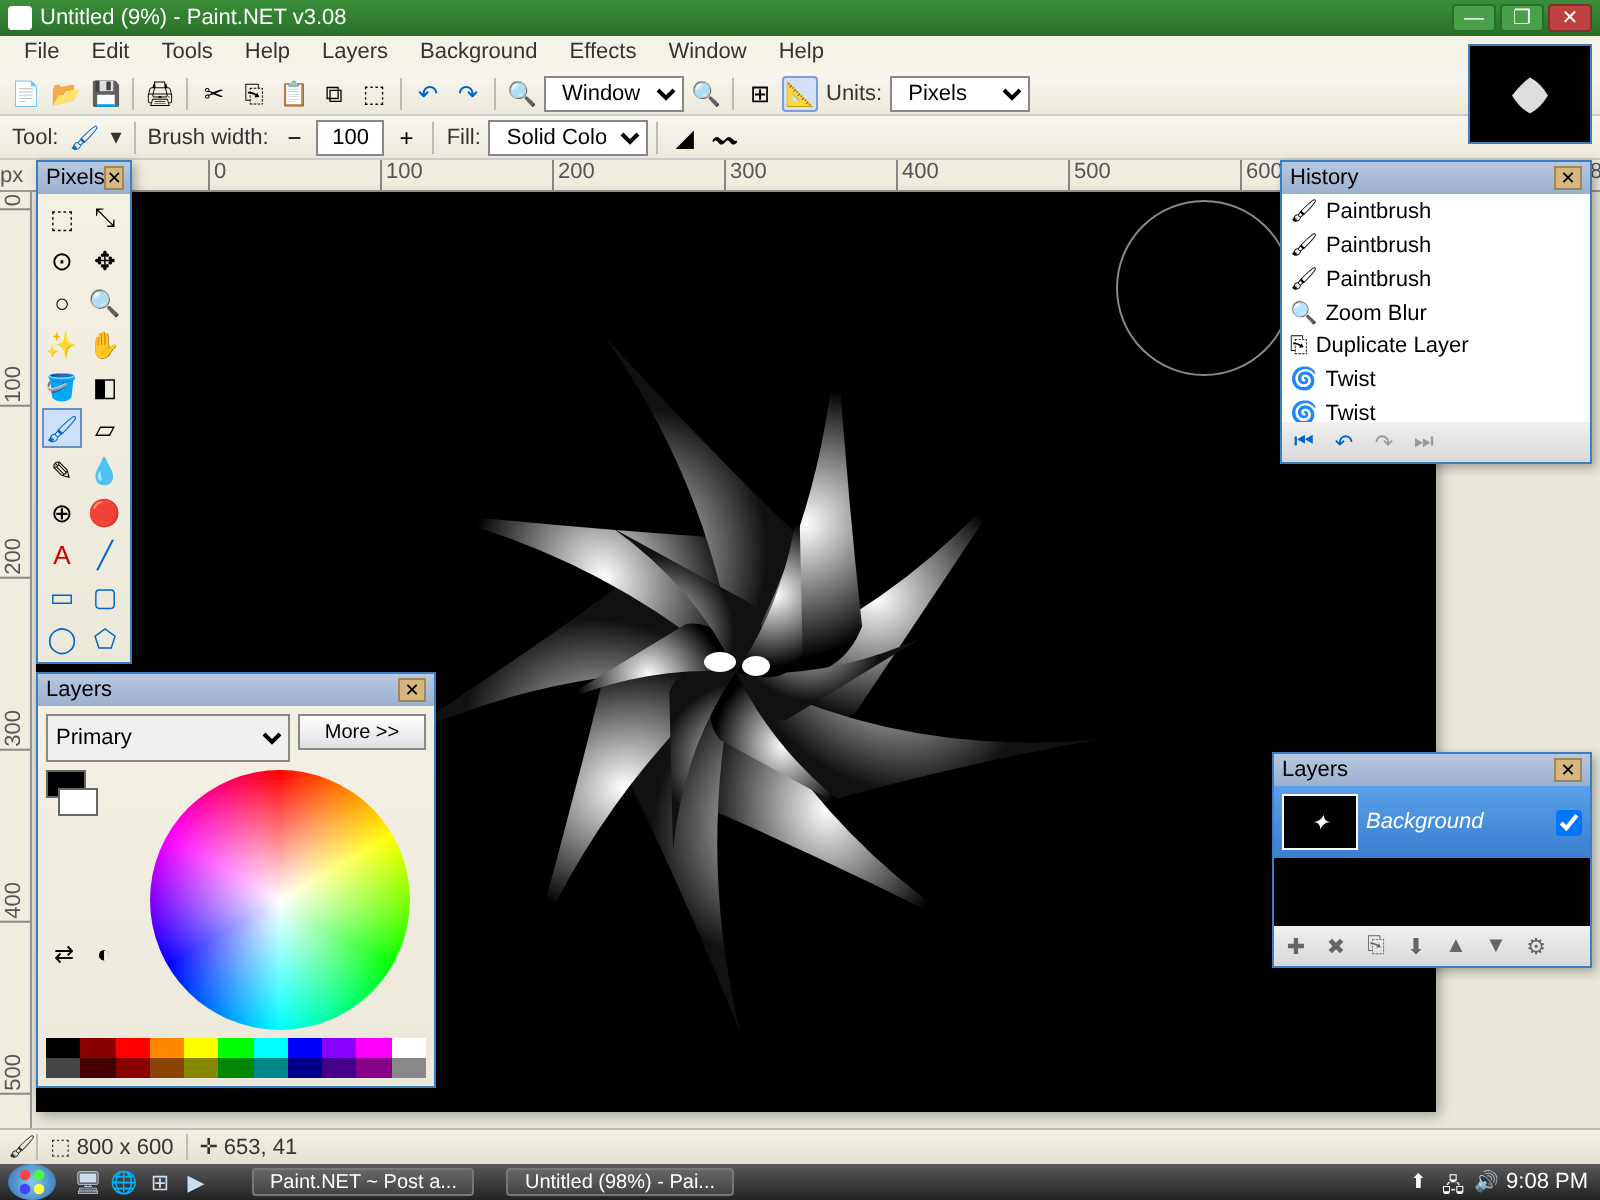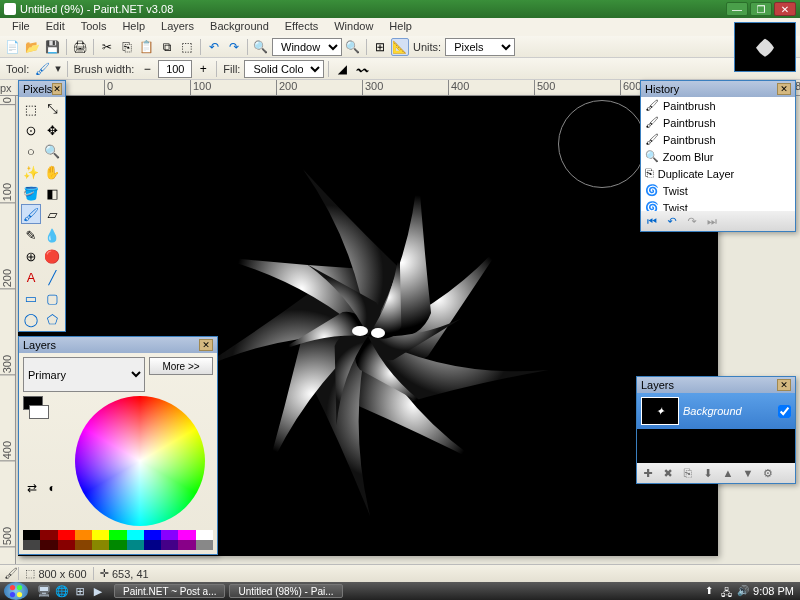--- a/index.html
+++ b/index.html
@@ -28,21 +28,21 @@
 .panel { position: absolute; background: linear-gradient(#f4f1e5,#ece8da); border: 1px solid #3a7fbf; box-shadow: 2px 2px 5px rgba(0,0,0,.3); }
 .panel-title { height: 16px; background: linear-gradient(#b8c8e0,#9ab0d0); color: #000; padding: 1px 4px; display: flex; align-items: center; }
 .panel-title .pclose { margin-left: auto; width: 14px; height: 12px; background: #d4b880; border: 1px solid #a08850; font-size: 9px; display: flex; align-items: center; justify-content: center; cursor: pointer; }
 #tools-panel { top: 80px; left: 18px; width: 48px; }
 .toolgrid { display: grid; grid-template-columns: 1fr 1fr; gap: 1px; padding: 2px; }
 .toolgrid .tg { width: 20px; height: 20px; border: 1px solid transparent; display: flex; align-items: center; justify-content: center; cursor: pointer; font-size: 13px; }
 .toolgrid .tg.sel { background: #cde0f8; border-color: #6a90c8; }
 #colors-panel { top: 336px; left: 18px; width: 200px; }
 #colors-panel .body { padding: 4px; }
 #colors-panel .toprow { display: flex; gap: 4px; margin-bottom: 4px; }
-#colors-panel select { flex: 1; height: 35px; border: 1px solid #888; }
+#colors-panel select { flex: 1; height: 24px; border: 1px solid #888; }
 #colors-panel .morebtn { width: 64px; height: 18px; border: 1px solid #888; background: linear-gradient(#fff,#e0e0e0); cursor: pointer; font-size: 10px; }
 .swatches { display: flex; flex-direction: column; gap: 1px; margin-bottom: 4px; }
 .sw { width: 20px; height: 14px; border: 1px solid #666; }
 .wheel { width: 130px; height: 130px; border-radius: 50%; background: conic-gradient(red,yellow,lime,cyan,blue,magenta,red); margin: 0 auto 4px; position: relative; }
 .wheel::after { content:""; position:absolute; inset:0; border-radius:50%; background: radial-gradient(circle,#fff 0%,transparent 70%); }
 .palette { display: flex; height: 10px; }
 .palette div { flex: 1; }
 #history-panel { top: 80px; right: 4px; width: 156px; }
 #history-panel .list { height: 114px; overflow-y: auto; background: #fff; font-size: 10px; }
 #history-panel .hrow { padding: 2px 4px; display: flex; align-items: center; gap: 4px; cursor: pointer; }
@@ -55,21 +55,21 @@
 .layer-row input { margin-left: auto; }
 #layers-panel .btns { height: 20px; display: flex; gap: 2px; padding: 2px; background: linear-gradient(#f0f0f0,#d8d8d8); }
 #layers-panel .btns .lb { width: 18px; height: 16px; cursor: pointer; font-size: 11px; display: flex; align-items: center; justify-content: center; color: #666; }
 .statusbar { position: absolute; bottom: 18px; left: 0; right: 0; height: 18px; background: linear-gradient(#f4f1e5,#e4e0d2); border-top: 1px solid #bbb; display: flex; align-items: center; padding: 0 4px; font-size: 10px; color: #333; }
 .statusbar .sbox { border-left: 1px solid #bbb; padding: 0 6px; display: flex; align-items: center; gap: 3px; }
 .taskbar { position: absolute; bottom: 0; left: 0; right: 0; height: 18px; background: linear-gradient(#5a5a5a,#222); display: flex; align-items: center; }
 .startbtn { width: 24px; height: 18px; background: radial-gradient(circle,#8ac8f0,#2a6fb0); border-radius: 50%; margin: 0 4px; cursor: pointer; display: flex; align-items: center; justify-content: center; }
 .startbtn svg { width: 14px; height: 14px; }
 .ql { display: flex; gap: 2px; padding: 0 4px; }
 .ql .qi { width: 16px; height: 14px; cursor: pointer; font-size: 11px; color: #cde; display: flex; align-items: center; justify-content: center; }
-.taskbtn { height: 14px; padding: 0 8px; background: linear-gradient(#666,#444); border: 1px solid #777; border-radius: 2px; color: #fff; font-size: 10px; margin-left: 4px; cursor: pointer; display: flex; align-items: center; }
+.taskbtn { height: 14px; padding: 0 8px; background: linear-gradient(#666,#444); border: 1px solid #777; border-radius: 2px; color: #fff; font-size: 10px; margin-left: 16px; cursor: pointer; display: flex; align-items: center; }
 .tray { margin-left: auto; display: flex; align-items: center; gap: 4px; padding: 0 6px; color: #fff; font-size: 10px; }
 .tray .ti { width: 12px; height: 12px; font-size: 10px; }
 .thumb-preview { position: absolute; top: 22px; right: 4px; width: 62px; height: 50px; background: #000; border: 1px solid #3a7fbf; display: flex; align-items: center; justify-content: center; }
 </style>
 </head>
 <body>
 
 <div class="titlebar">
   <span class="icon"></span>
   <span>Untitled (9%) - Paint.NET v3.08</span>

